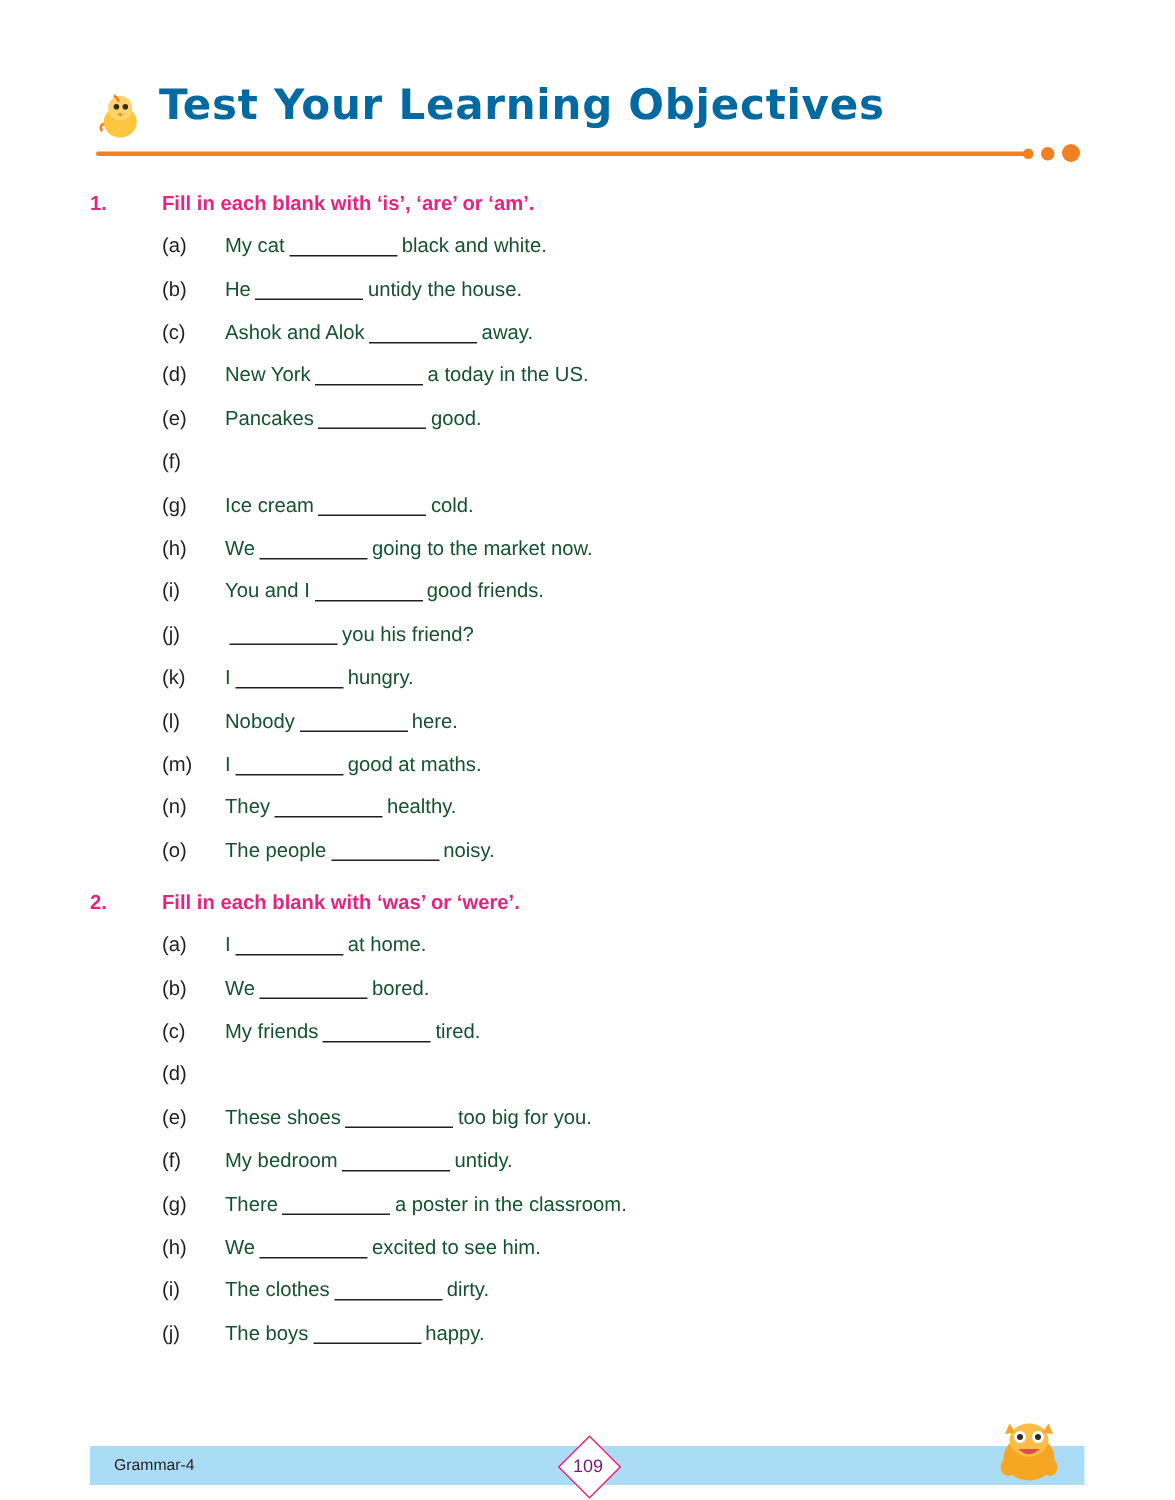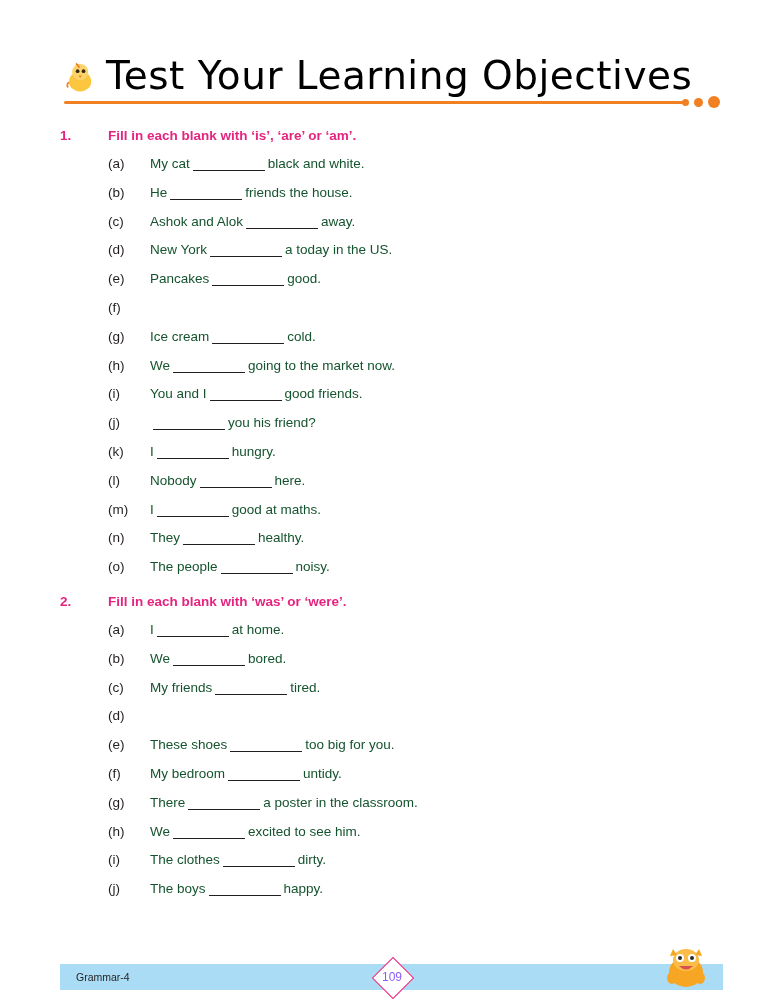--- a/index.html
+++ b/index.html
@@ -36,24 +36,24 @@
     left: 4px;
     top: 6px;
     width: 34px;
     height: 34px;
   }
   .header-title {
     position: absolute;
     left: 46px;
     top: -2px;
     font-family: "DejaVu Sans", sans-serif;
-    font-size: 39px;
-    font-weight: normal;
+    font-size: 28px;
+    font-weight: bold;
     letter-spacing: 0.5px;
-    color: #000000;
+    color: #0369a1;
     white-space: nowrap;
   }
   .header-rule {
     position: absolute;
     left: 4px;
     top: 46px;
     width: 620px;
     height: 3px;
     background: #f08021;
     border-radius: 2px;
@@ -164,21 +164,21 @@
     border: 1.5px solid #e5247f;
     transform: rotate(45deg);
   }
   .page-num {
     position: absolute;
     left: 318px;
     top: 6px;
     width: 28px;
     text-align: center;
     font-size: 12px;
-    color: #8b5cf6;
+    color: #701a75;
   }
   .footer-mascot {
     position: absolute;
     left: 600px;
     top: -22px;
     width: 52px;
     height: 48px;
   }
 </style>
 </head>
@@ -210,21 +210,21 @@
         <div class="ex-head">
           <span class="ex-num">1.</span>
           <span class="ex-title">Fill in each blank with ‘is’, ‘are’ or ‘am’.</span>
         </div>
         <div class="q-row">
           <span class="q-label">(a)</span>
           <span class="q-text"><span>My cat</span><span class="blank"></span><span>black and white.</span></span>
         </div>
         <div class="q-row">
           <span class="q-label">(b)</span>
-          <span class="q-text"><span>He</span><span class="blank"></span><span>friends the house.</span></span>
+          <span class="q-text"><span>He</span><span class="blank"></span><span>untidy the house.</span></span>
         </div>
         <div class="q-row">
           <span class="q-label">(c)</span>
           <span class="q-text"><span>Ashok and Alok</span><span class="blank"></span><span>away.</span></span>
         </div>
         <div class="q-row">
           <span class="q-label">(d)</span>
           <span class="q-text"><span>New York</span><span class="blank"></span><span>a today in the US.</span></span>
         </div>
         <div class="q-row">

